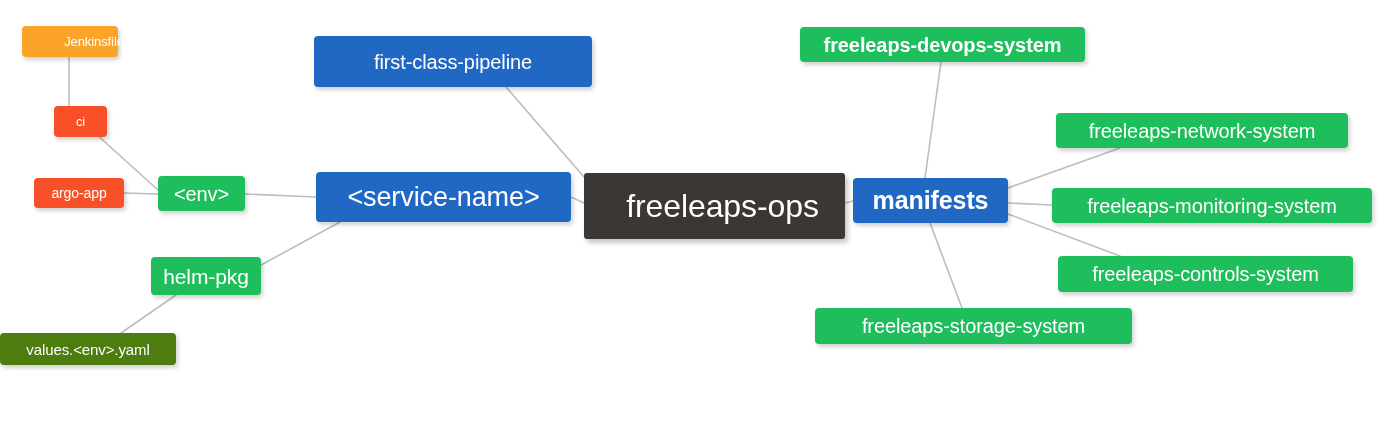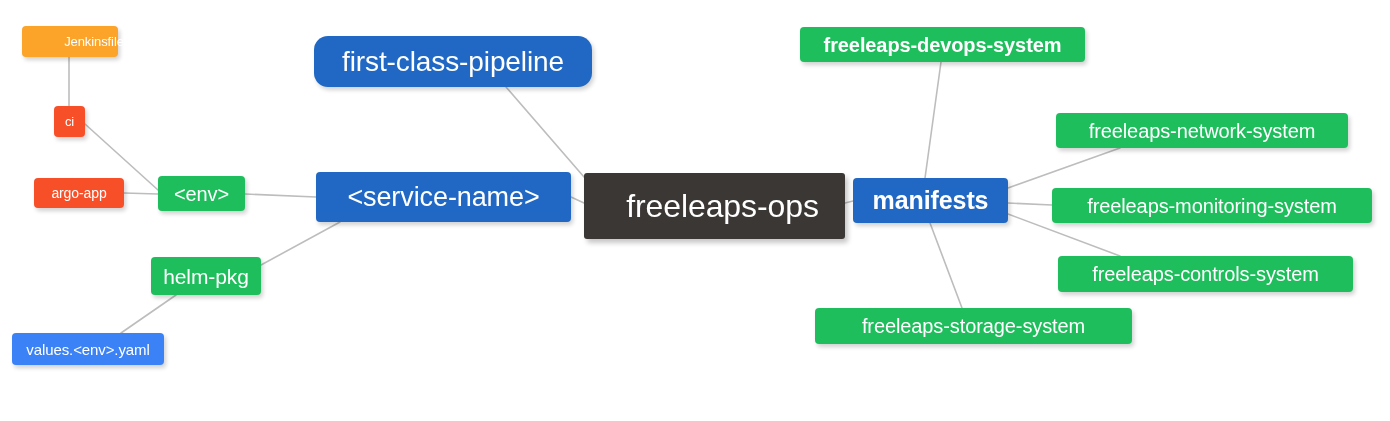--- a/index.html
+++ b/index.html
@@ -62,27 +62,27 @@
       <path d="M 176 295 L 121 333" fill="none" stroke="#bdbdbd" stroke-width="1.6" stroke-linecap="round"></path>
       <path d="M 925 178 L 941 62" fill="none" stroke="#bdbdbd" stroke-width="1.6" stroke-linecap="round"></path>
       <path d="M 1008 188 L 1120 148" fill="none" stroke="#bdbdbd" stroke-width="1.6" stroke-linecap="round"></path>
       <path d="M 1008 203 L 1052 205" fill="none" stroke="#bdbdbd" stroke-width="1.6" stroke-linecap="round"></path>
       <path d="M 1008 214 L 1120 256" fill="none" stroke="#bdbdbd" stroke-width="1.6" stroke-linecap="round"></path>
       <path d="M 930 223 L 962 308" fill="none" stroke="#bdbdbd" stroke-width="1.6" stroke-linecap="round"></path>
     </svg>
   <div id="nodes-layer">
       <div class="node root" style="left: 584px; top: 173px; width: 261px; height: 66px; background: rgb(59, 55, 53); font-size: 32px;">freeleaps-ops</div>
       <div class="node" style="left: 316px; top: 172px; width: 255px; height: 50px; background: rgb(32, 104, 196); font-size: 27px;">&lt;service-name&gt;</div>
-      <div class="node" style="left: 314px; top: 36px; width: 278px; height: 51px; background: rgb(32, 104, 196); font-size: 28px; border-radius: 14px;">first-class-pipeline</div>
+      <div class="node" style="left: 314px; top: 36px; width: 278px; height: 51px; background: rgb(32, 104, 196); font-size: 20px;">first-class-pipeline</div>
       <div class="node" style="left: 853px; top: 178px; width: 155px; height: 45px; background: rgb(32, 104, 196); font-size: 25px; font-weight: bold;">manifests</div>
       <div class="node" style="left: 158px; top: 176px; width: 87px; height: 35px; background: rgb(31, 190, 92); font-size: 20px;">&lt;env&gt;</div>
       <div class="node" style="left: 151px; top: 257px; width: 110px; height: 38px; background: rgb(31, 190, 92); font-size: 21px;">helm-pkg</div>
       <div class="node" style="left: 22px; top: 26px; width: 96px; height: 31px; background: rgb(251, 164, 41); font-size: 13px; padding-left: 48px;">Jenkinsfile</div>
-      <div class="node" style="left: 54px; top: 106px; width: 31px; height: 31px; background: rgb(247, 79, 40); font-size: 13px;">ci</div>
+      <div class="node" style="left: 54px; top: 106px; width: 53px; height: 31px; background: rgb(247, 79, 40); font-size: 13px;">ci</div>
       <div class="node" style="left: 34px; top: 178px; width: 90px; height: 30px; background: rgb(247, 79, 40); font-size: 14px;">argo-app</div>
-      <div class="node" style="left: 12px; top: 333px; width: 152px; height: 32px; background: #3b82f6; font-size: 15px;">values.&lt;env&gt;.yaml</div>
+      <div class="node" style="left: 0; top: 333px; width: 176px; height: 32px; background: #4d7c0f; font-size: 15px;">values.&lt;env&gt;.yaml</div>
       <div class="node" style="left: 800px; top: 27px; width: 285px; height: 35px; background: rgb(31, 190, 92); font-size: 20px; font-weight: bold;">freeleaps-devops-system</div>
       <div class="node" style="left: 1056px; top: 113px; width: 292px; height: 35px; background: rgb(31, 190, 92); font-size: 20px;">freeleaps-network-system</div>
       <div class="node" style="left: 1052px; top: 188px; width: 320px; height: 35px; background: rgb(31, 190, 92); font-size: 20px; text-align: right;">freeleaps-monitoring-system</div>
       <div class="node" style="left: 1058px; top: 256px; width: 295px; height: 36px; background: rgb(31, 190, 92); font-size: 20px;">freeleaps-controls-system</div>
       <div class="node" style="left: 815px; top: 308px; width: 317px; height: 36px; background: rgb(31, 190, 92); font-size: 20px;">freeleaps-storage-system</div>
     </div>
 </div>
 
 </body></html>

